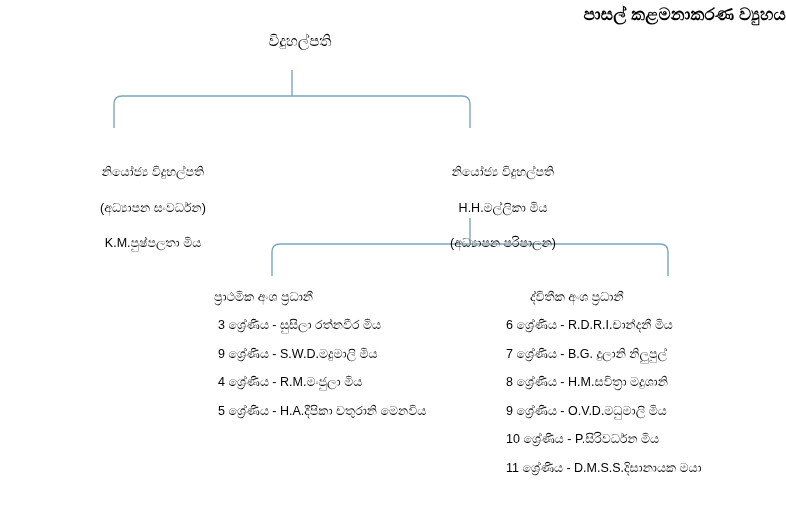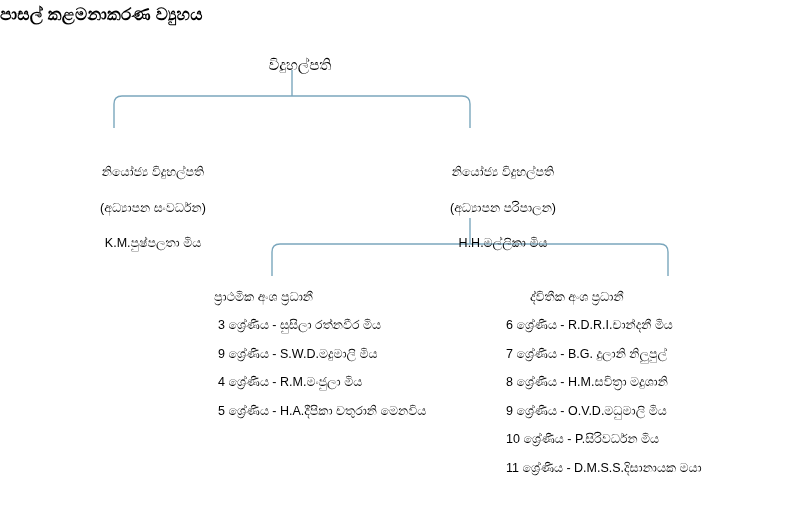--- a/index.html
+++ b/index.html
@@ -29,28 +29,28 @@
   }
   .node {
     position: absolute;
     white-space: nowrap;
   }
   .title {
     position: absolute;
     left: 0;
     top: 5px;
     width: 786px;
-    text-align: left;
+    text-align: right;
     font-size: 17px;
     font-weight: bold;
     letter-spacing: 0.2px;
   }
   .principal {
     left: 0;
-    top: 56px;
+    top: 32px;
     width: 600px;
     text-align: center;
     font-size: 15px;
   }
   .deputy {
     font-size: 12.5px;
     line-height: 1;
   }
   .deputy .line {
     margin-bottom: 15px;
@@ -129,22 +129,22 @@
   </div>
 
   <div class="node deputy deputy-left">
     <div class="line">නියෝජ්‍ය විදුහල්පති</div>
     <div class="line">(අධ්‍යාපන සංවර්ධන)</div>
     <div class="line">K.M.පුෂ්පලතා මිය</div>
   </div>
 
   <div class="node deputy deputy-right">
     <div class="line">නියෝජ්‍ය විදුහල්පති</div>
+    <div class="line">H.H.මල්ලිකා මිය</div>
     <div class="line">(අධ්‍යාපන පරිපාලන)</div>
-    <div class="line">H.H.මල්ලිකා මිය</div>
   </div>
 
   <div class="node section section-left">
     <div class="section-head">ප්‍රාථමික අංශ ප්‍රධානී</div>
     <ul class="member-list">
       <li class="member-item">3 ශ්‍රේණිය - සුසිලා රත්නවීර මිය</li>
       <li class="member-item">9 ශ්‍රේණිය - S.W.D.මදුමාලි මිය</li>
       <li class="member-item">4 ශ්‍රේණිය - R.M.මංජුලා මිය</li>
       <li class="member-item">5 ශ්‍රේණිය - H.A.දීපිකා චතුරානි මෙනවිය</li>
     </ul>

